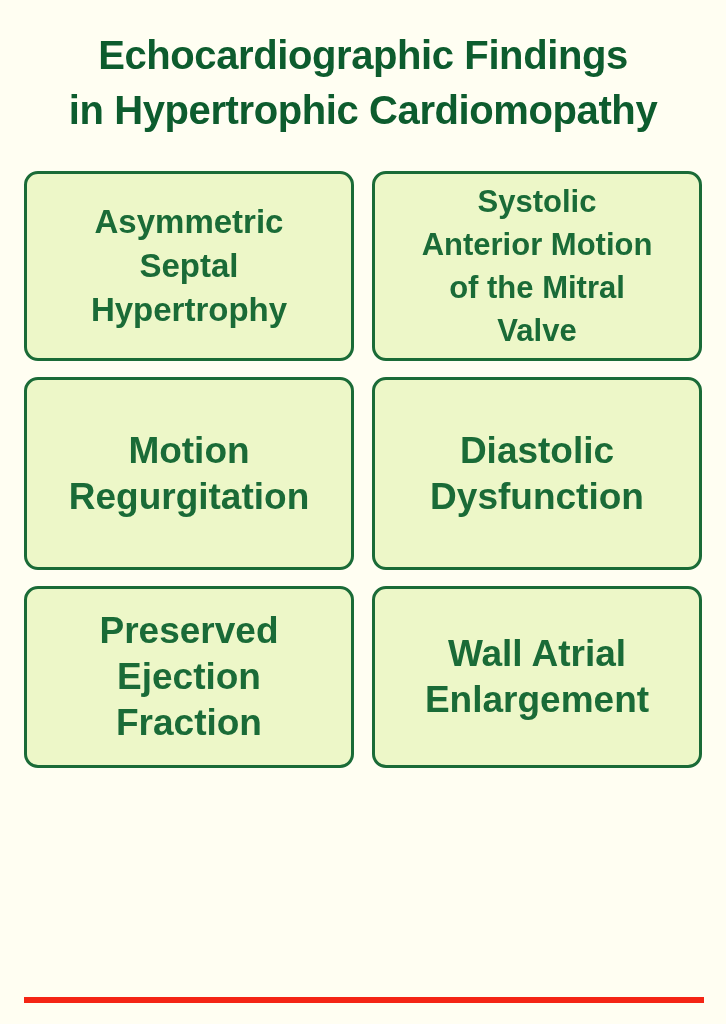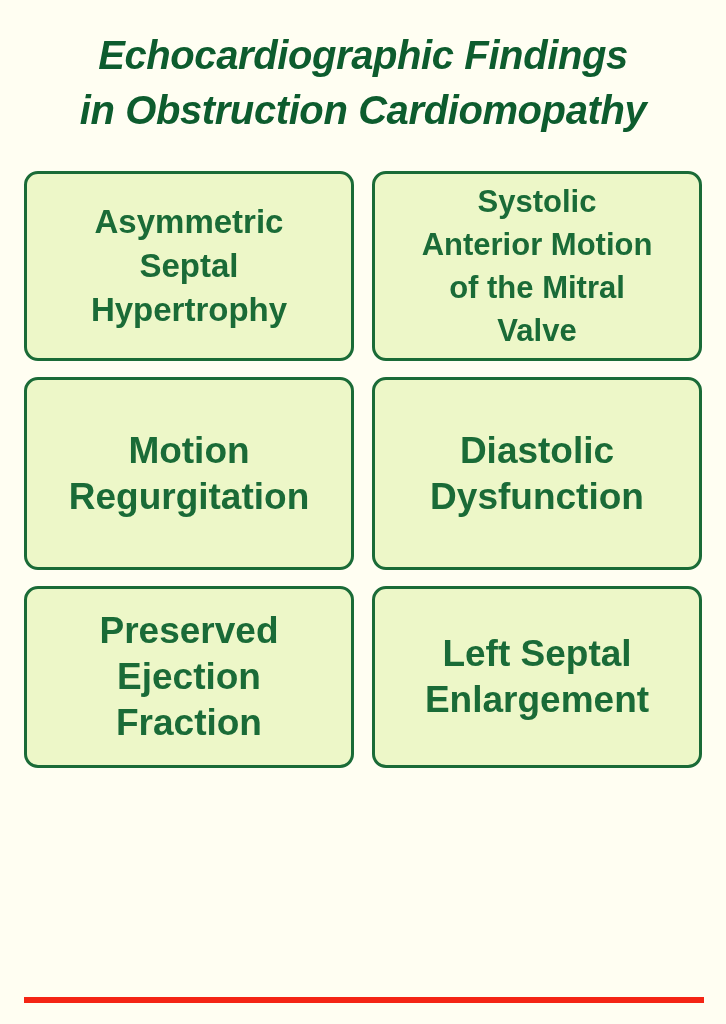--- a/index.html
+++ b/index.html
@@ -32,21 +32,20 @@
     box-sizing: border-box;
   }
   .title-line {
     display: block;
     color: #0d5c2e;
     font-size: 40px;
     font-weight: bold;
     line-height: 55px;
     letter-spacing: -0.4px;
     white-space: nowrap;
-    font-style: italic;
   }
 
   
   .card-grid {
     position: absolute;
     left: 24px;
     top: 171px;
     width: 678px;
     height: 778px;
     display: grid;
@@ -87,21 +86,21 @@
     background: #f42515;
   }
 </style>
 </head>
 <body>
 
 <div id="infographic">
 
   <div class="title-block">
     <span class="title-line">Echocardiographic Findings</span>
-    <span class="title-line">in Obstruction Cardiomopathy</span>
+    <span class="title-line">in Hypertrophic Cardiomopathy</span>
   </div>
 
   <div class="card-grid">
 
     <div class="card size-md">
       <span class="card-label">Asymmetric
 Septal
 Hypertrophy</span>
     </div>
 
@@ -123,21 +122,21 @@
       <span class="card-label">Diastolic
 Dysfunction</span>
     </div>
 
     <div class="card size-lg">
       <span class="card-label">Preserved
 Ejection Fraction</span>
     </div>
 
     <div class="card size-lg">
-      <span class="card-label">Left Septal
+      <span class="card-label">Wall Atrial
 Enlargement</span>
     </div>
 
   </div>
 
   <div class="bottom-rule"></div>
 
 </div>
 
 </body></html>

